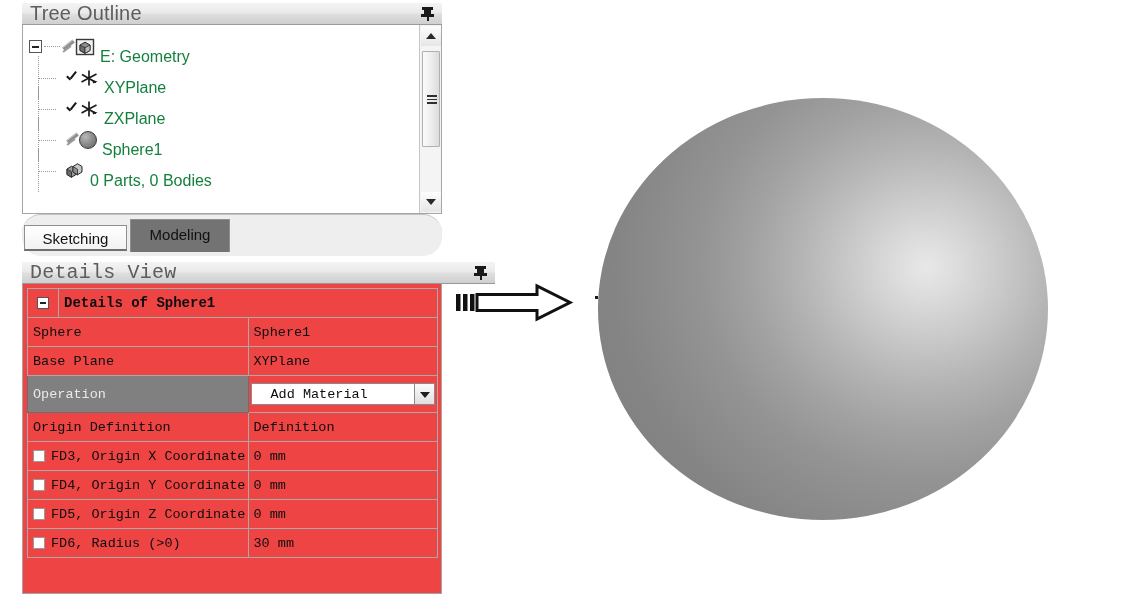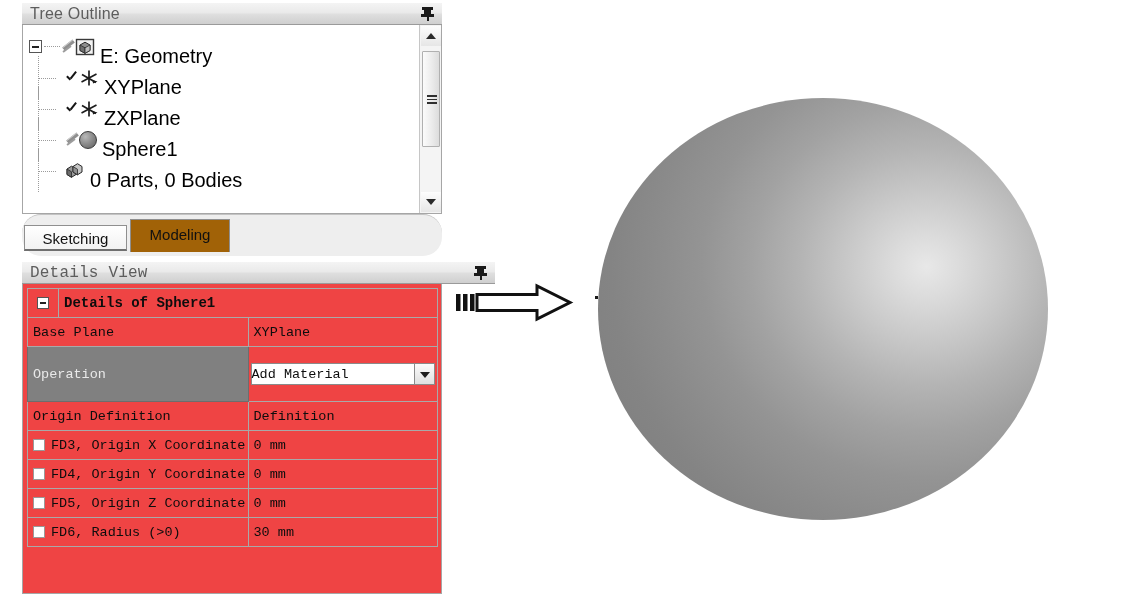--- a/index.html
+++ b/index.html
@@ -28,21 +28,21 @@
     height: 22px;
     background: linear-gradient(to bottom, #f4f4f4 0%, #eaeaea 45%, #dedede 55%, #cfcfcf 100%);
     border-bottom: 1px solid #9a9a9a;
     display: flex;
     align-items: center;
     padding: 0 6px 0 8px;
     box-sizing: border-box;
     position: relative;
   }
   .panel-title {
-    font-size: 16px;
+    font-size: 20px;
     color: #5d5d5d;
     letter-spacing: .2px;
     flex: 1 1 auto;
     white-space: nowrap;
     overflow: hidden;
   }
   .pin-icon {
     width: 13px;
     height: 15px;
     position: relative;
@@ -85,22 +85,22 @@
     box-sizing: border-box;
   }
   .tree-row {
     display: flex;
     align-items: center;
     height: 31px;
     white-space: nowrap;
     position: relative;
   }
   .tree-label {
-    font-size: 20px;
-    color: #000000;
+    font-size: 16px;
+    color: #15803d;
     margin-left: 5px;
     margin-top: 20px;
   }
   .expander {
     width: 13px;
     height: 13px;
     box-sizing: border-box;
     border: 1px solid #555555;
     background: #ffffff;
     position: relative;
@@ -248,21 +248,21 @@
   }
   .tab.inactive {
     left: 2px; top: 10px;
     width: 103px; height: 26px;
     border-bottom: 2px solid #6f6f6f;
     background: linear-gradient(to bottom,#ffffff,#f2f2f2);
   }
   .tab.active {
     left: 108px; top: 4px;
     width: 100px; height: 33px;
-    background: #a16207;
+    background: #737373;
     border-bottom: none;
     padding-top: 7px;
   }
 
   
   #details-view {
     left: 22px;
     top: 262px;
     width: 473px;
     height: 332px;
@@ -337,22 +337,22 @@
     margin-right: 6px;
   }
   .combo {
     display: flex;
     align-items: center;
     justify-content: space-between;
     height: 22px;
     box-sizing: border-box;
     border: 1px solid #8a8a8a;
     background: #ffffff;
-    margin: 16px -3px;
-    padding-left: 0;
+    margin: 7px -3px;
+    padding-left: 19px;
     gap: 32px;
   }
   .combo-btn {
     width: 19px; height: 20px;
     background: linear-gradient(to bottom,#fbfbfb,#dfdfdf);
     border-left: 1px solid #8a8a8a;
     position: relative;
     flex: 0 0 auto;
   }
   .combo-btn::after {
@@ -535,20 +535,24 @@
   <div class="details-body">
     <table class="details">
       <tbody>
         <tr>
           <td class="grp-expander">
             <span class="mini-exp"></span>
           </td>
           <td class="grp" colspan="2">Details of Sphere1</td>
         </tr>
 
+        <tr>
+          <td class="prop" colspan="2">Sphere</td>
+          <td class="val">Sphere1</td>
+        </tr>
 
         <tr>
           <td class="prop" colspan="2">Base Plane</td>
           <td class="val">XYPlane</td>
         </tr>
 
         <tr class="highlight">
           <td class="prop" colspan="2">Operation</td>
           <td class="val">
             <span class="combo">

